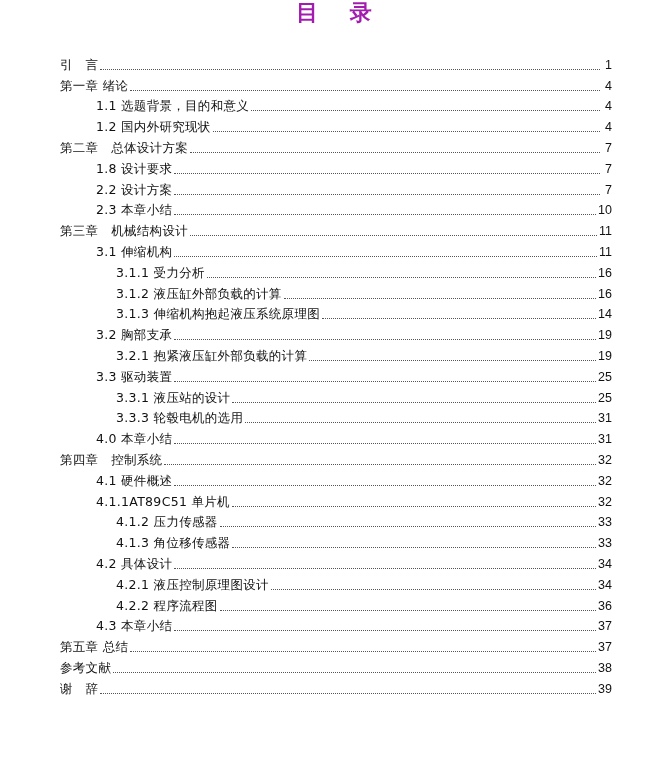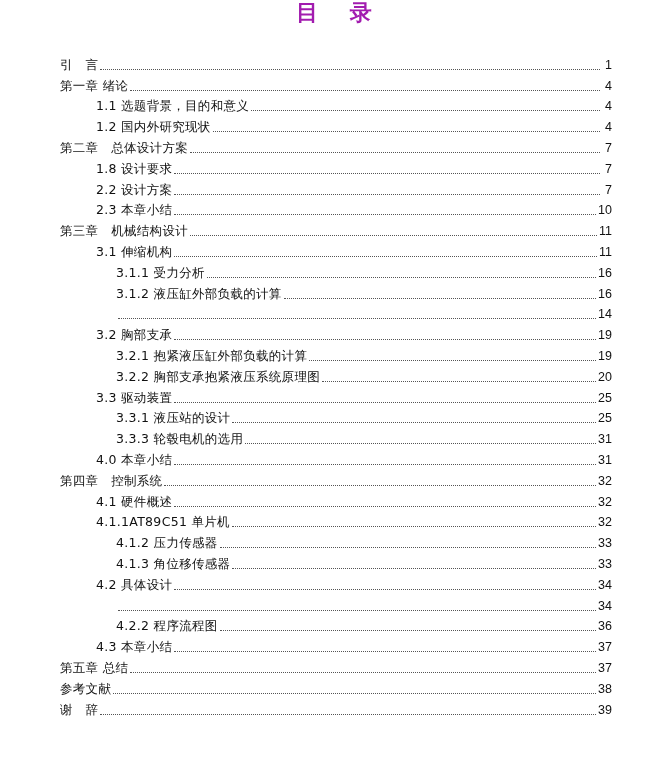--- a/index.html
+++ b/index.html
@@ -127,38 +127,34 @@
       <span class="toc-label">3.1.1 受力分析</span>
       <span class="toc-leader"></span>
       <span class="toc-page">16</span>
     </div>
   <div class="toc-entry lvl2">
       <span class="toc-label">3.1.2 液压缸外部负载的计算</span>
       <span class="toc-leader"></span>
       <span class="toc-page">16</span>
     </div>
   <div class="toc-entry lvl2">
+      <span class="toc-label">3.1.3 伸缩机构抱起液压系统原理图</span>
       <span class="toc-leader"></span>
       <span class="toc-page">14</span>
     </div>
   <div class="toc-entry lvl1">
       <span class="toc-label">3.2 胸部支承</span>
       <span class="toc-leader"></span>
       <span class="toc-page">19</span>
     </div>
   <div class="toc-entry lvl2">
       <span class="toc-label">3.2.1 抱紧液压缸外部负载的计算</span>
       <span class="toc-leader"></span>
       <span class="toc-page">19</span>
     </div>
-  <div class="toc-entry lvl2">
-      <span class="toc-label">3.2.2 胸部支承抱紧液压系统原理图</span>
-      <span class="toc-leader"></span>
-      <span class="toc-page">20</span>
-    </div>
   <div class="toc-entry lvl1">
       <span class="toc-label">3.3 驱动装置</span>
       <span class="toc-leader"></span>
       <span class="toc-page">25</span>
     </div>
   <div class="toc-entry lvl2">
       <span class="toc-label">3.3.1 液压站的设计</span>
       <span class="toc-leader"></span>
       <span class="toc-page">25</span>
     </div>
@@ -196,20 +192,21 @@
       <span class="toc-label">4.1.3 角位移传感器</span>
       <span class="toc-leader"></span>
       <span class="toc-page">33</span>
     </div>
   <div class="toc-entry lvl1">
       <span class="toc-label">4.2 具体设计</span>
       <span class="toc-leader"></span>
       <span class="toc-page">34</span>
     </div>
   <div class="toc-entry lvl2">
+      <span class="toc-label">4.2.1 液压控制原理图设计</span>
       <span class="toc-leader"></span>
       <span class="toc-page">34</span>
     </div>
   <div class="toc-entry lvl2">
       <span class="toc-label">4.2.2 程序流程图</span>
       <span class="toc-leader"></span>
       <span class="toc-page">36</span>
     </div>
   <div class="toc-entry lvl1">
       <span class="toc-label">4.3 本章小结</span>

